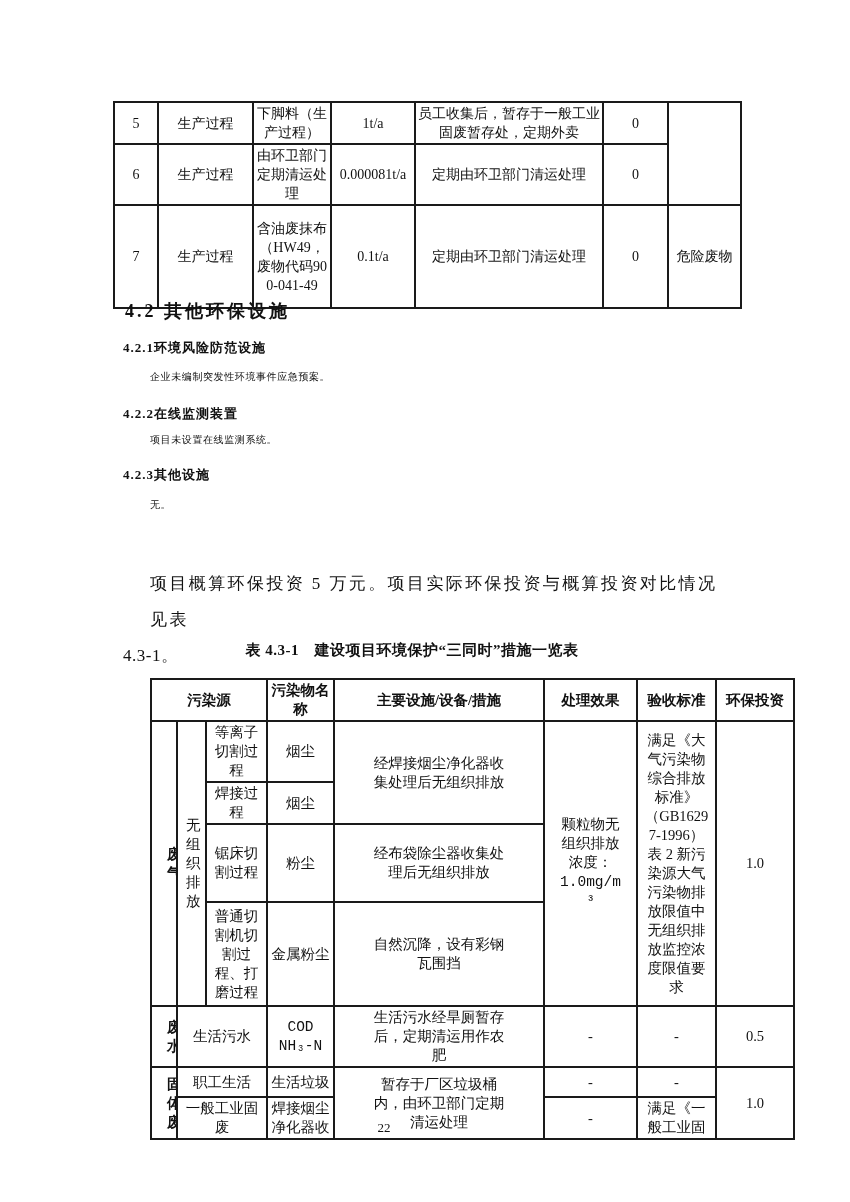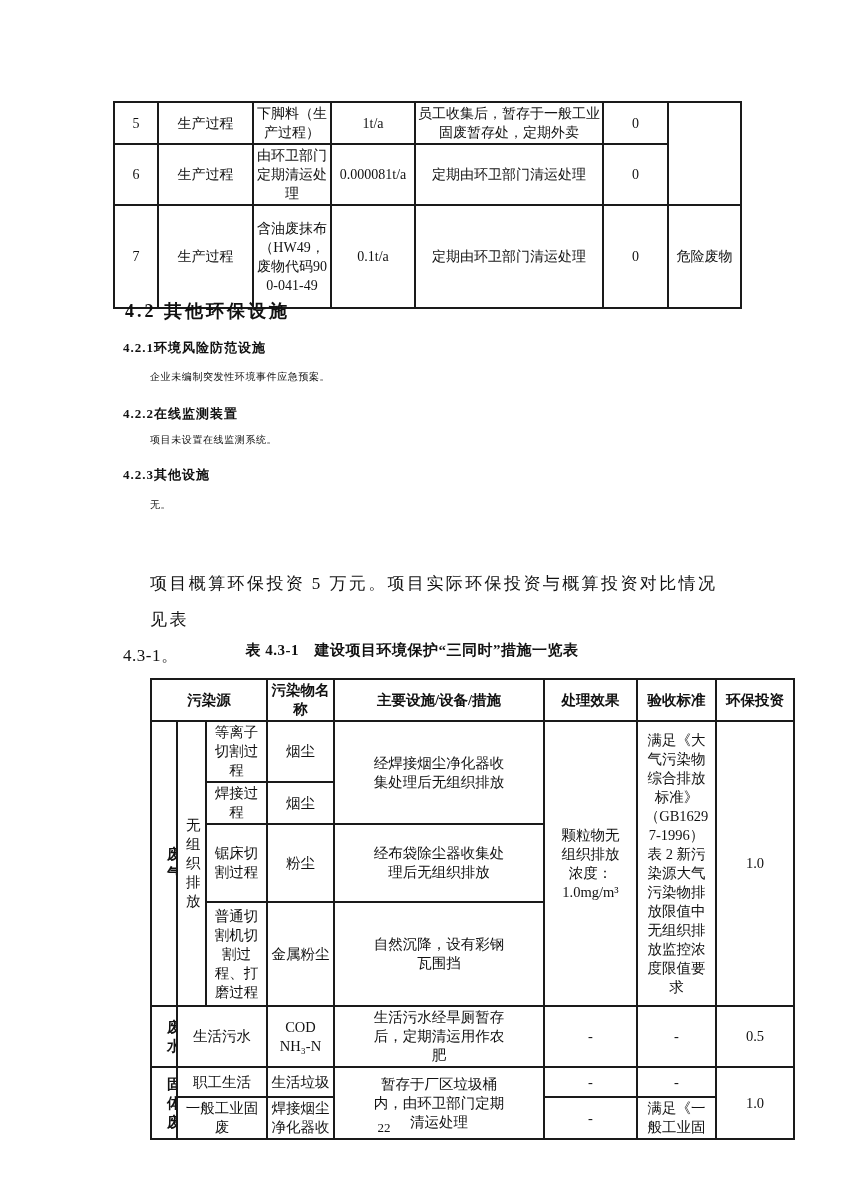--- a/index.html
+++ b/index.html
@@ -18,21 +18,21 @@
   }
   .tbl-top { position:absolute; left:113px; top:101px; width:627px; }
   .tbl-main { position:absolute; left:111px; top:678px; width:643px;margin-left:39px; }
   .tbl-main td, .tbl-main th { font-size:14.5px; }
   .tbl-main th { font-weight:bold; }
   .cell-measure { padding:1px 38px; }
   .cell-standard { padding:1px 6px; }
   .cell-effect { padding:1px 13px; }
   .cell-vert { padding:1px 15px; font-weight:bold; }
   .cell-vert-n { padding:1px 8px; }
-  .preline { white-space:pre-line; }
+  .preline { white-space:pre-line;font-family:Liberation Mono, monospace; }
   .tbl-top .cell-disposal { padding:1px 2px; }
   
   .h-major {
     position:absolute; font-size:18px; font-weight:bold;
     letter-spacing:3px; white-space:nowrap;
   }
   .h-minor {
     position:absolute; font-size:13px; font-weight:bold;
     letter-spacing:1px; white-space:nowrap;
   }

